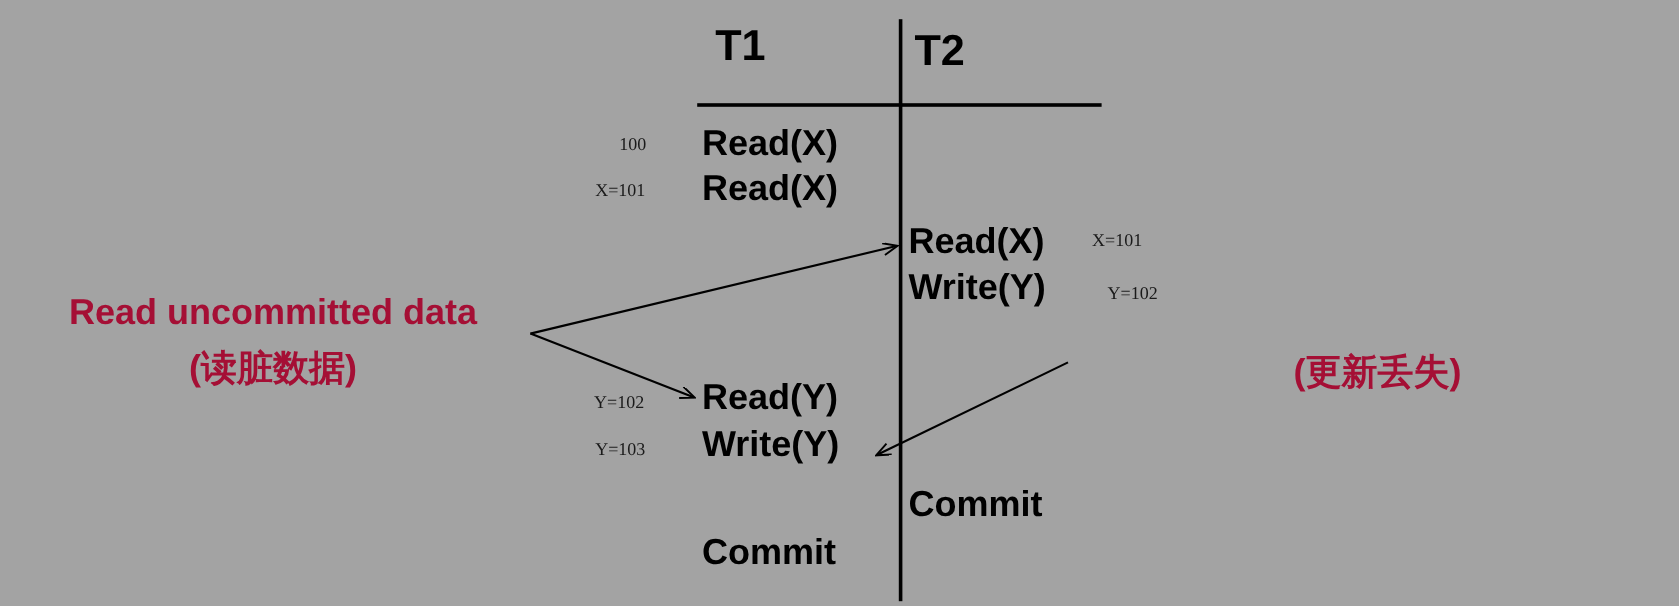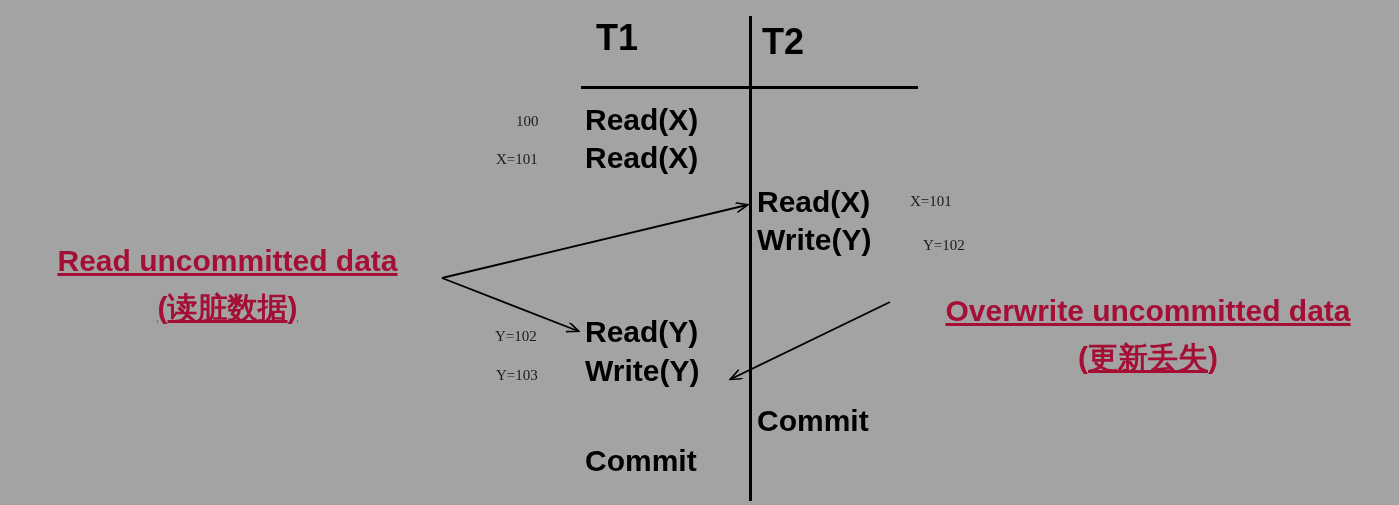--- a/index.html
+++ b/index.html
@@ -69,21 +69,20 @@
 
   
   .callout {
     position: absolute;
     font-family: "Liberation Sans", sans-serif;
     font-weight: bold;
     font-size: 30px;
     line-height: 1.55;
     text-align: center;
     white-space: nowrap;
-    text-decoration: underline;
   }
   .callout .cn {
     font-family: "DejaVu Serif", serif;
     font-weight: bold;
   }
 
   #arrows {
     position: absolute;
     left: 0;
     top: 0;
@@ -120,21 +119,20 @@
 
   <div class="val" style="left:910px; top:194px;">X=101</div>
   <div class="val" style="left:923px; top:238px;">Y=102</div>
 
   <div class="callout" id="callout-left" style="left:25px; top:238px; width:405px; color:#A50F35;">
     <div>Read uncommitted data</div>
     <div><span>(</span><span class="cn">读脏数据</span><span>)</span></div>
   </div>
 
   <div class="callout" id="callout-right" style="left:908px; top:288px; width:480px; color:#A50F35;">
-    <div>Overwrite uncommitted data</div>
     <div><span>(</span><span class="cn">更新丢失</span><span>)</span></div>
   </div>
 
   <svg id="arrows" viewBox="0 0 1399 505">
     <defs>
       <marker id="ah" markerWidth="14" markerHeight="14" refX="12" refY="5" orient="auto" markerUnits="userSpaceOnUse">
         <path d="M1,0 L13,5 L1,10" fill="none" stroke="#000000" stroke-width="1.6"></path>
       </marker>
     </defs>
 

